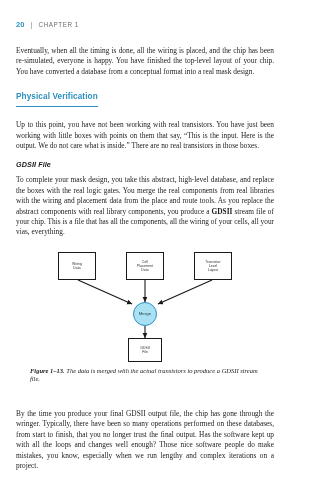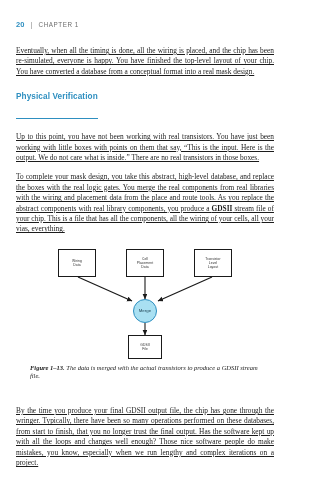--- a/index.html
+++ b/index.html
@@ -53,34 +53,33 @@
 
   
   p.body {
     margin: 0 0 9px 0;
     font-size: 7.35px;
     line-height: 10.4px;
     text-align: justify;
     text-justify: inter-word;
     color: #1c1c1c;
     hyphens: manual;
-    text-decoration: underline;
   }
   p.body:last-child { margin-bottom: 0; margin-top: 25px; }
 
   h2.a-head {
     margin: 6px 0 7px 0;
     font-family: "Liberation Sans", sans-serif;
     font-size: 8.2px;
     font-weight: bold;
     color: #2e8fc0;
     letter-spacing: .1px;
     border-bottom: 1px solid #2e8fc0;
     display: inline-block;
-    padding-bottom: 16px;
+    padding-bottom: 4px;
     line-height: 10px;
   }
   .a-head-wrap { margin: 5px 0 6px 0; line-height: 0; }
 
   h3.b-head {
     margin: 7px 0 6px 0;
     font-family: "Liberation Sans", sans-serif;
     font-size: 7.2px;
     font-weight: bold;
     font-style: italic;
@@ -164,20 +163,21 @@
     <span class="chapter">CHAPTER 1</span>
   </div>
 
   <p class="body">Eventually, when all the timing is done, all the wiring is placed, and the chip has been re-simulated, everyone is happy. You have finished the top-level layout of your chip. You have converted a database from a conceptual format into a real mask design.</p>
 
   <div class="a-head-wrap">
     <h2 class="a-head">Physical Verification</h2>
   </div>
   <p class="body">Up to this point, you have not been working with real transistors. You have just been working with little boxes with points on them that say, “This is the input. Here is the output. We do not care what is inside.” There are no real transistors in those boxes.</p>
 
+  <h3 class="b-head">GDSII File</h3>
   <p class="body"><span>To complete your mask design, you take this abstract, high-level database, and replace the boxes with the real logic gates. You merge the real components from real libraries with the wiring and placement data from the place and route tools. As you replace the abstract components with real library components, you produce a </span><span class="bold-inline">GDSII</span><span> stream file of your chip. This is a file that has all the components, all the wiring of your cells, all your vias, everything.</span></p>
 
   <div class="figure">
     <div class="diagram">
 
       <svg viewBox="0 0 258 115">
         <defs>
           <marker id="arrow" markerWidth="6" markerHeight="6" refX="4.6" refY="2.2" orient="auto">
             <path d="M0,0 L4.8,2.2 L0,4.4 z" fill="#1a1a1a"></path>
           </marker>

